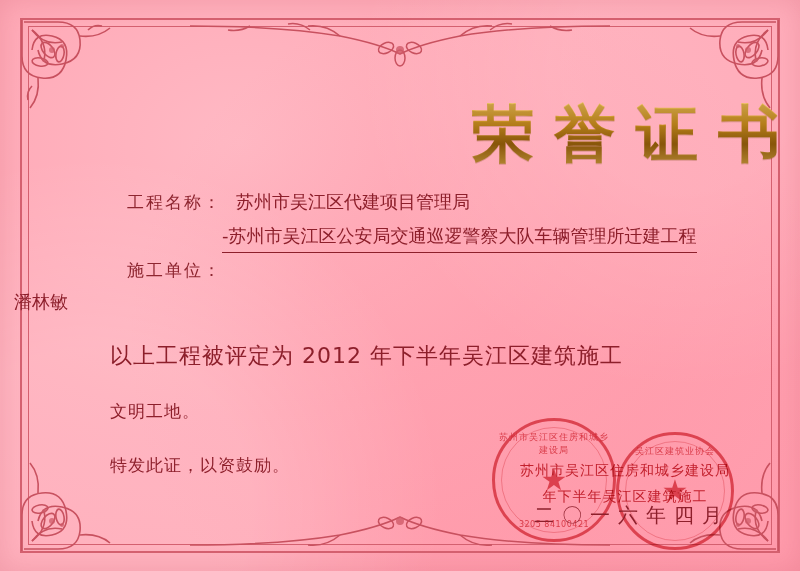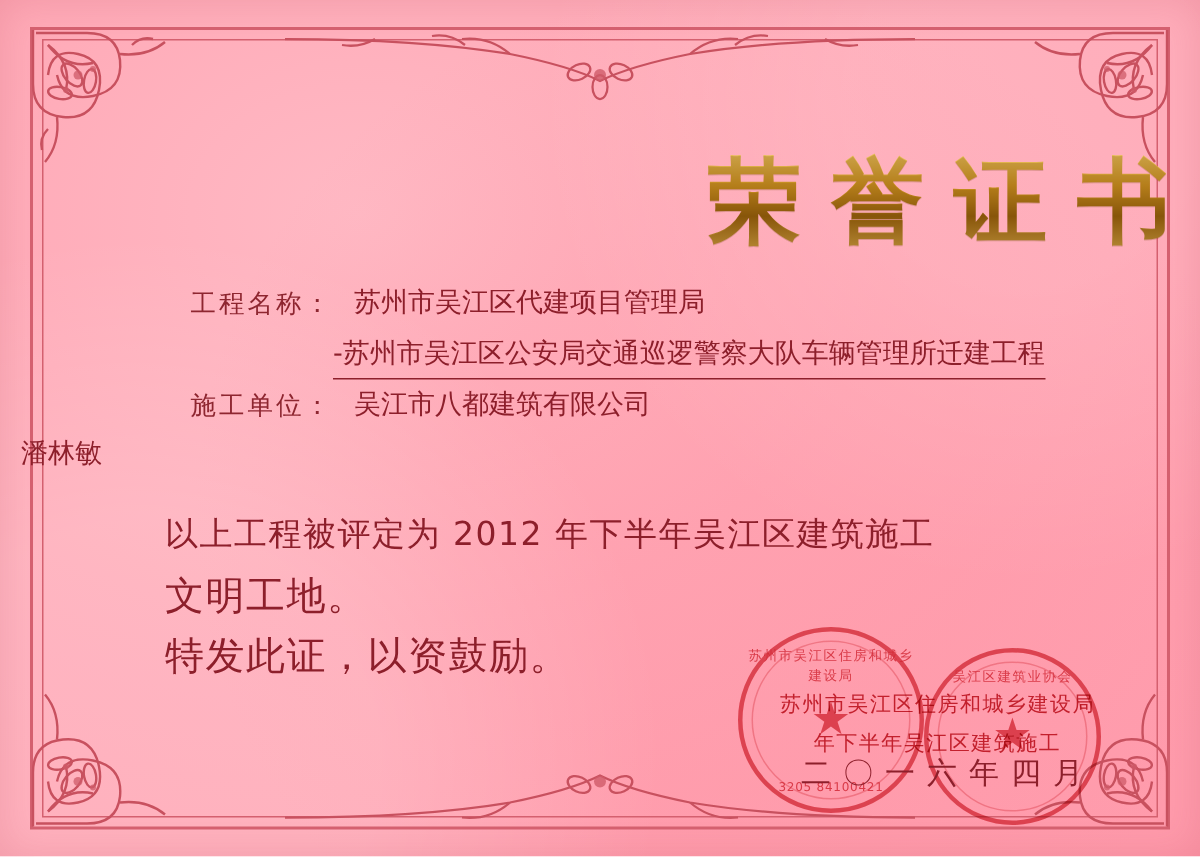--- a/index.html
+++ b/index.html
@@ -106,21 +106,21 @@
   
   .body-block {
     position: absolute;
     left: 0;
     top: 186px;
     width: 100%;
     color: #8e2630;
   }
   .row {
     display: flex;
-    align-items: center;
+    align-items: flex-start;
     font-size: 19px;
     line-height: 30px;
     padding: 1px 0;
   }
   .row .label {
     width: 118px;
     text-align: right;
     padding-left: 104px;
     box-sizing: content-box;
     letter-spacing: 2px;
@@ -155,23 +155,24 @@
   .para {
     margin-top: 16px;
     padding-left: 110px;
     font-family: "DejaVu Sans", sans-serif;
     font-size: 22px;
     line-height: 42px;
     color: #8d1f2b;
     letter-spacing: 1px;
   }
   .para2 {
+    margin-top: 14px;
     padding-left: 110px;
     font-family: "DejaVu Sans", sans-serif;
-    font-size: 26px;
+    font-size: 17px;
     line-height: 40px;
     color: #8d1f2b;
     letter-spacing: 1px;
   }
 
   
   .date {
     position: absolute;
     right: 70px;
     bottom: 42px;
@@ -371,21 +372,20 @@
       <span class="value">苏州市吴江区代建项目管理局</span>
     </div>
 
     <div class="row cont underlined">
       <span class="cont-spacer"></span>
       <span class="value">-苏州市吴江区公安局交通巡逻警察大队车辆管理所迁建工程</span>
     </div>
 
     <div class="row">
       <span class="label">施工单位：</span>
-      <span class="value">吴江市八都建筑有限公司</span>
     </div>
 
     <div class="row">
       <span class="value">潘林敏</span>
     </div>
 
     <div class="para">以上工程被评定为 2012 年下半年吴江区建筑施工</div>
     <div class="para2">文明工地。</div>
     <div class="para2">特发此证，以资鼓励。</div>
   </div>

